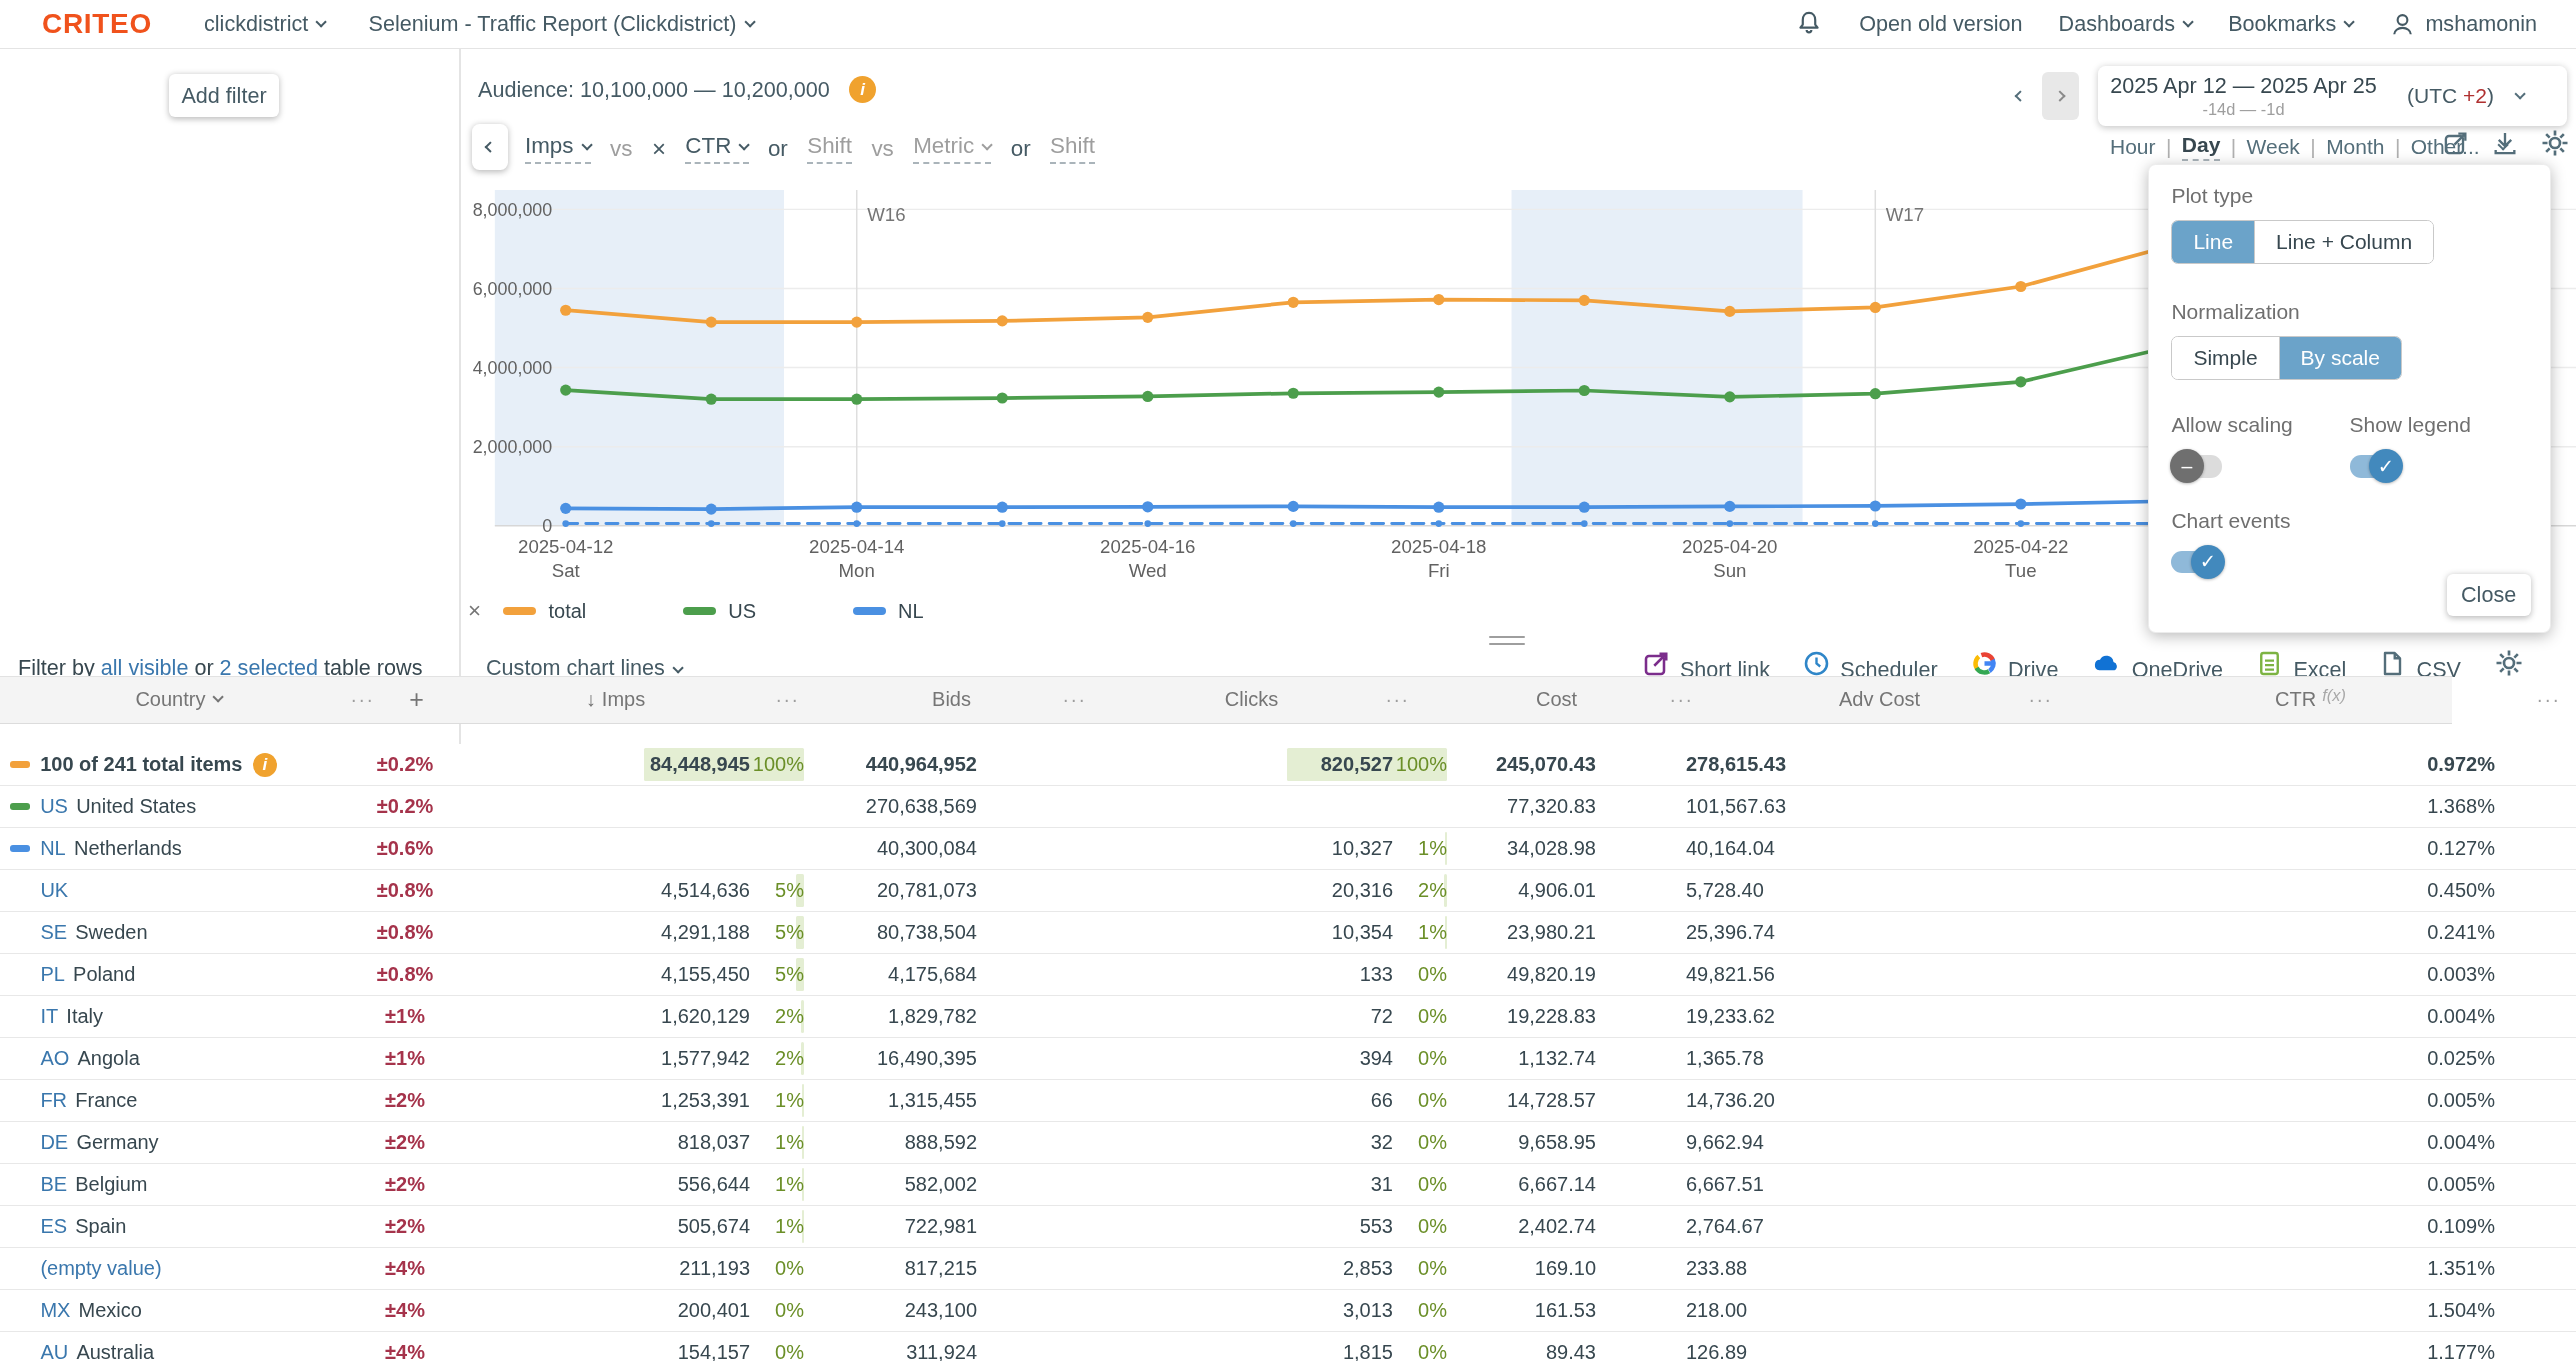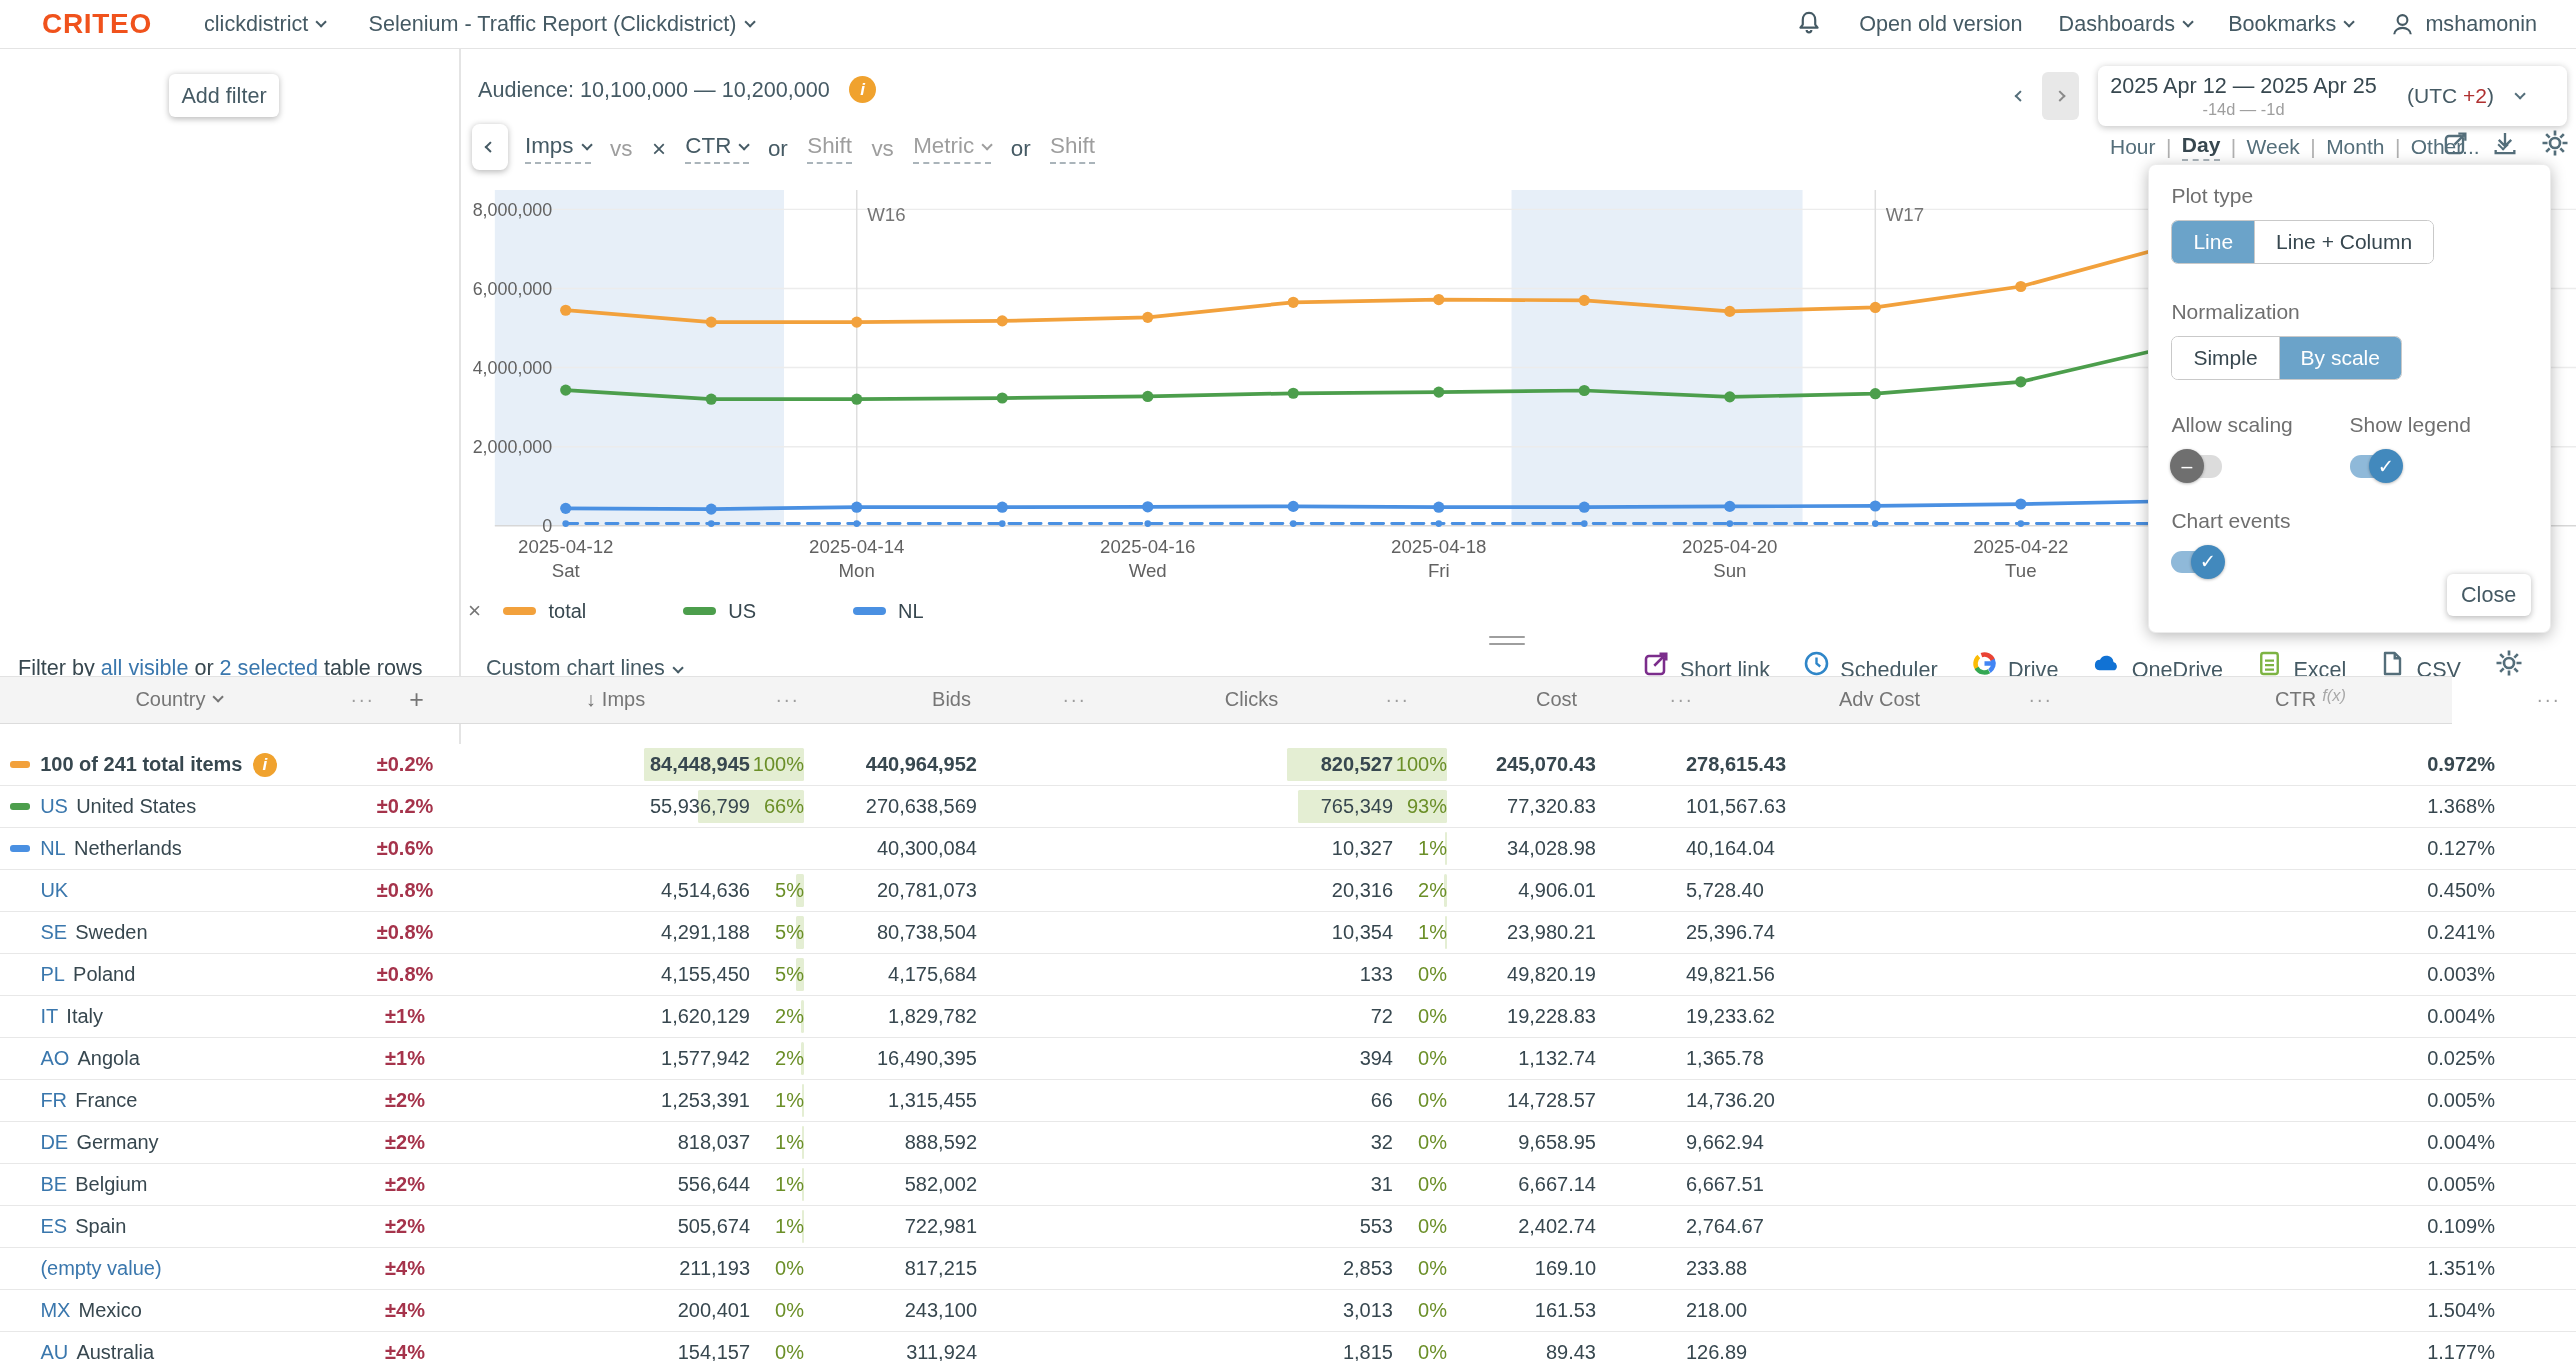--- a/index.html
+++ b/index.html
@@ -455,31 +455,21 @@
       <div class="ca">278,615.43</div>
       <div class="cr">0.972%</div>
     </div>
     <div class="trow">
       <div class="cc">
         <span class="swatch" style="background: rgb(76, 158, 76);"></span>
         <span class="code">US</span>
         <span class="cname">United States</span>
       </div>
       <div class="ce">±0.2%</div>
-      <div class="grp gi">
-        <span class="pbar" style="width: 106px;"></span>
-        <span class="num">55,936,799</span>
-        <span class="pct">66%</span>
-      </div>
       <div class="cb">270,638,569</div>
-      <div class="grp gc">
-        <span class="pbar" style="width: 149px;"></span>
-        <span class="num">765,349</span>
-        <span class="pct">93%</span>
-      </div>
       <div class="cco">77,320.83</div>
       <div class="ca">101,567.63</div>
       <div class="cr">1.368%</div>
     </div>
     <div class="trow">
       <div class="cc">
         <span class="swatch" style="background: rgb(74, 144, 226);"></span>
         <span class="code">NL</span>
         <span class="cname">Netherlands</span>
       </div>

